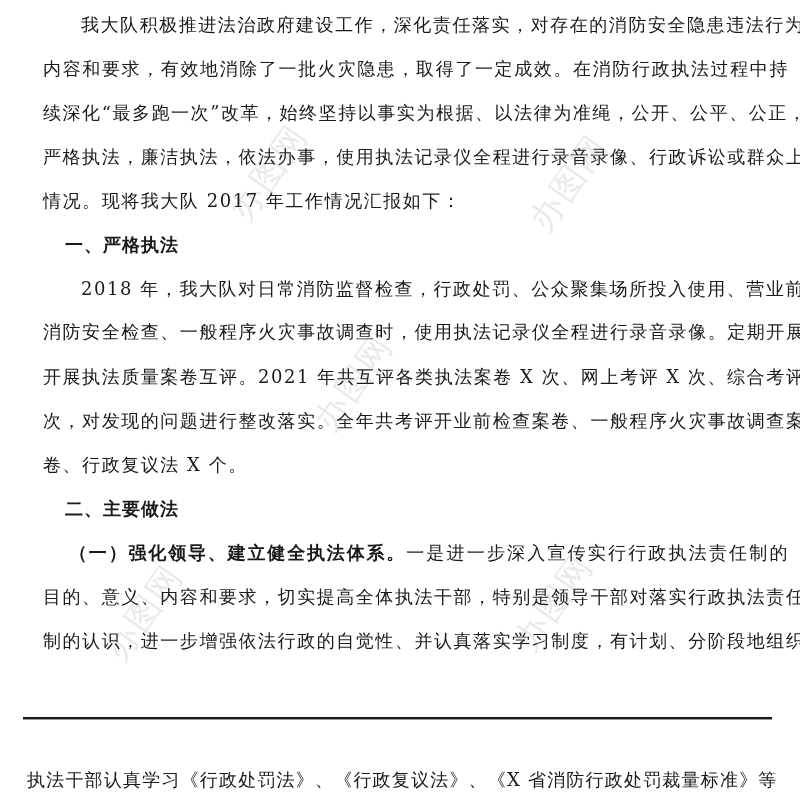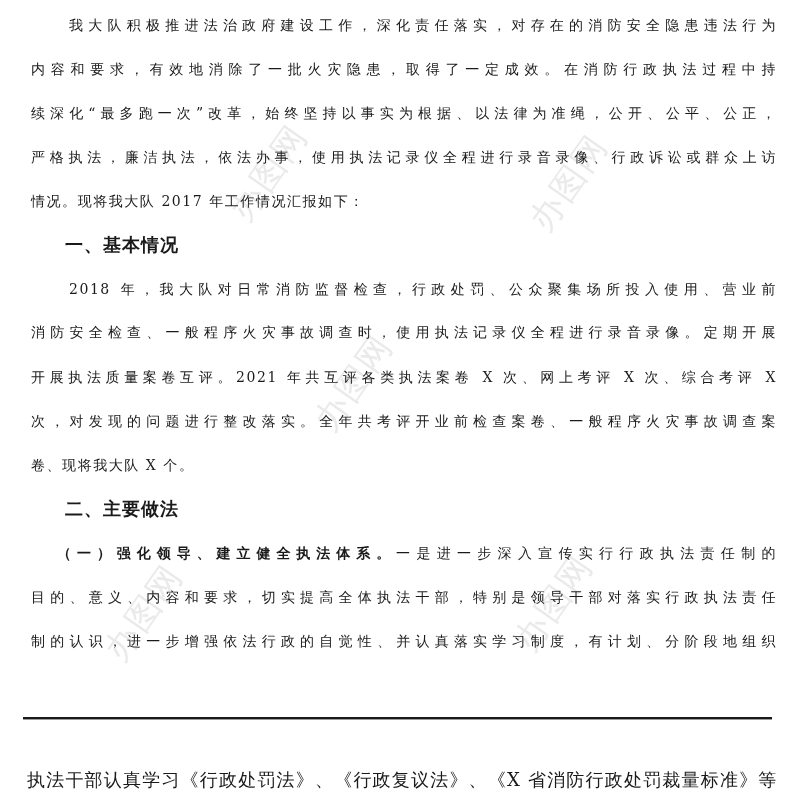--- a/index.html
+++ b/index.html
@@ -16,24 +16,24 @@
       color: #1a1a1a;
     }
     .page {
       position: absolute;
       left: 27px;
       top: 0;
       width: 746px;
     }
     .line {
       position: absolute;
-      left: 4px;
+      left: 16px;
       width: 746px;
       height: 44px;
-      font-size: 14px;
+      font-size: 18px;
       line-height: 44px;
       white-space: nowrap;
       letter-spacing: 1.55px;
       text-align: justify;
       text-align-last: justify;
     }
     .line.last {
       text-align-last: left;
     }
     .line.indent {
@@ -97,27 +97,27 @@
 <div class="watermark" style="left:90px; top:590px;">办图网</div>
 <div class="watermark" style="left:500px; top:580px;">办图网</div>
 
 <div class="page">
   <div class="line indent" style="top:3px;">我大队积极推进法治政府建设工作，深化责任落实，对存在的消防安全隐患违法行为</div>
   <div class="line" style="top:47px;">内容和要求，有效地消除了一批火灾隐患，取得了一定成效。在消防行政执法过程中持</div>
   <div class="line" style="top:91px;">续深化“最多跑一次”改革，始终坚持以事实为根据、以法律为准绳，公开、公平、公正，</div>
   <div class="line" style="top:135px;">严格执法，廉洁执法，依法办事，使用执法记录仪全程进行录音录像、行政诉讼或群众上访</div>
   <div class="line last" style="top:179px;">情况。现将我大队 2017 年工作情况汇报如下：</div>
 
-  <div class="heading" style="top:223px;">一、基本情况</div>
+  <div class="heading" style="top:223px;">一、严格执法</div>
 
   <div class="line indent" style="top:267px;">2018 年，我大队对日常消防监督检查，行政处罚、公众聚集场所投入使用、营业前</div>
   <div class="line" style="top:311px;font-family:Liberation Mono, monospace;">消防安全检查、一般程序火灾事故调查时，使用执法记录仪全程进行录音录像。定期开展</div>
   <div class="line" style="top:355px;">开展执法质量案卷互评。2021 年共互评各类执法案卷 X 次、网上考评 X 次、综合考评 X</div>
   <div class="line" style="top:399px;">次，对发现的问题进行整改落实。全年共考评开业前检查案卷、一般程序火灾事故调查案</div>
-  <div class="line last" style="top:443px;">卷、现将我大队 X 个。</div>
+  <div class="line last" style="top:443px;">卷、行政复议法 X 个。</div>
 
   <div class="heading" style="top:487px;">二、主要做法</div>
 
   <div class="line indent" style="top:531px; padding-left:26px; width:720px;">
     <span class="bold-lead">（一）强化领导、建立健全执法体系。</span><span>一是进一步深入宣传实行行政执法责任制的</span>
   </div>
   <div class="line" style="top:575px;">目的、意义、内容和要求，切实提高全体执法干部，特别是领导干部对落实行政执法责任</div>
   <div class="line" style="top:619px;">制的认识，进一步增强依法行政的自觉性、并认真落实学习制度，有计划、分阶段地组织</div>
 </div>
 

